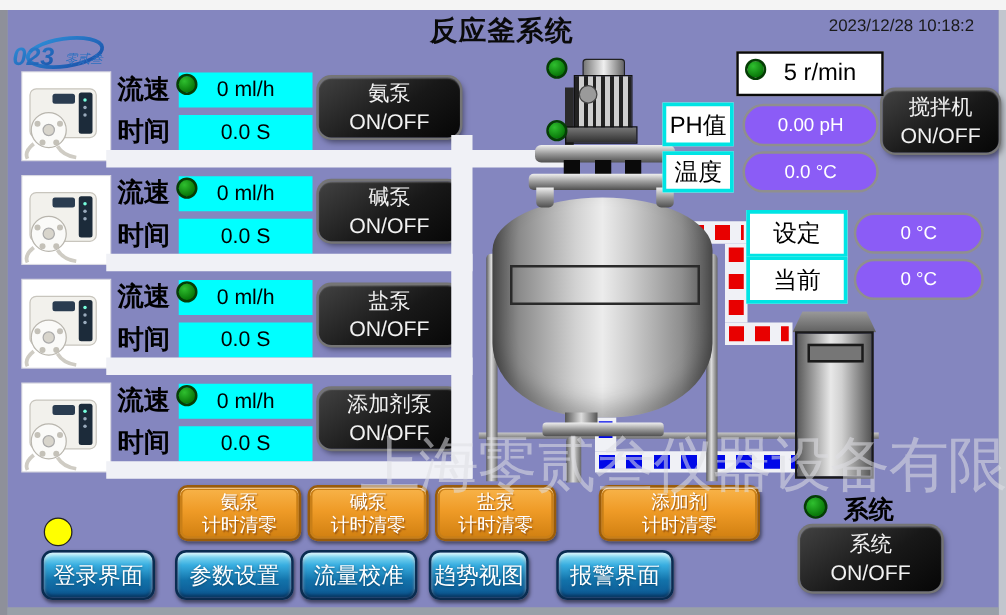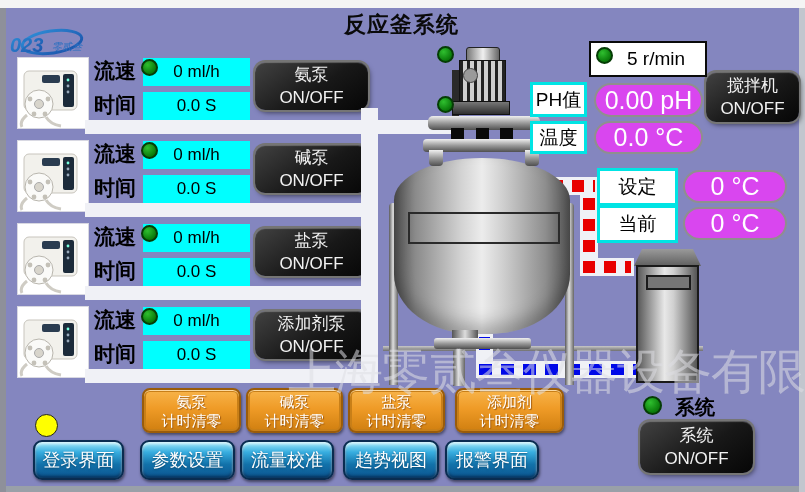--- a/index.html
+++ b/index.html
@@ -45,22 +45,22 @@
   .metal-h { background:linear-gradient(180deg,#f0f0f0,#9a9a9a 50%,#4f4f4f); }
   .rod { background:linear-gradient(90deg,#5a5a5a,#dedede 45%,#666); border-radius:4px 4px 0 0; }
   .vessel-body { position:absolute; left:394px; top:158px; width:176px; height:176px; z-index:4;
       border-radius:50% 50% 46% 46% / 24% 24% 34% 34%;
       background:linear-gradient(90deg,#4e4e4e 0%,#8a8a8a 12%,#d2d2d2 38%,#ececec 50%,#cfcfcf 62%,#8e8e8e 86%,#515151 100%);
       box-shadow:inset 0 -10px 16px rgba(0,0,0,.25); }
 
   
   .wlabel { position:absolute; background:#ffffff; border:3px solid #00e4e4; color:#000;
             display:flex; align-items:center; justify-content:center; font-size:19px; z-index:10; }
-  .pill { position:absolute; background:#d946ef; border:2px solid #8f8f8f; border-radius:18px; color:#fff;
-          display:flex; align-items:center; justify-content:center; font-size:25px; z-index:10; }
+  .pill { position:absolute; background:#8b5cf6; border:2px solid #8f8f8f; border-radius:18px; color:#fff;
+          display:flex; align-items:center; justify-content:center; font-size:15px; z-index:10; }
   .speedbox { position:absolute; left:589px; top:41px; width:118px; height:36px; background:#fff; border:2px solid #0a0a0a;
           display:flex; align-items:center; justify-content:center; font-size:19px; color:#000; z-index:10; }
 
   
   .orangebtn { position:absolute; top:388px; height:45px; border:2px solid #9a5c0a; border-radius:8px;
       background:linear-gradient(180deg,#f8b44a,#ef9b27 45%,#d07f10); color:#fff; cursor:pointer;
       display:flex; flex-direction:column; align-items:center; justify-content:center;
       box-shadow:inset 0 1px 0 #fbd9a0, inset 0 0 0 2px #c87f18, 1px 2px 3px rgba(0,0,0,.45);
       font-family:inherit; text-shadow:1px 1px 1px #a05a10; }
   .orangebtn span { display:block; font-size:15px; line-height:19px; }
@@ -88,20 +88,21 @@
         <linearGradient id="lg" x1="0" y1="0" x2="1" y2="1">
       <stop offset="0" stop-color="#2f8fd8"></stop>
           <stop offset="1" stop-color="#1a4fa8"></stop>
         </linearGradient>
       </defs>
     <ellipse cx="44" cy="16" rx="30" ry="11" fill="none" stroke="url(#lg)" stroke-width="3" transform="rotate(-8 44 16)"></ellipse>
     <text x="2" y="26" font-size="20" font-style="italic" font-weight="bold" fill="url(#lg)">023</text>
     <text x="44" y="24" font-size="10" font-style="italic" fill="#2a6fc0">零贰叁</text>
   </svg>
   <div class="title">反应釜系统</div>
+  <div class="datetime">2023/12/28  10:18:2</div>
 
   <div class="pipe" style="left:85px;top:120px;width:368px;height:14px"></div>
   <div class="pipe" style="left:85px;top:203px;width:293px;height:14px"></div>
   <div class="pipe" style="left:85px;top:286px;width:293px;height:14px"></div>
   <div class="pipe" style="left:85px;top:369px;width:293px;height:14px"></div>
   <div class="pipe" style="left:361px;top:108px;width:17px;height:275px"></div>
 
   <div class="pipe" style="left:548px;top:177px;width:50px;height:18px">
       <div class="dash dash-h-red"></div>
     </div>
@@ -288,29 +289,29 @@
     <span>计时清零</span>
   </button>
   <button class="orangebtn" style="left:246px;width:97px">
     <span>碱泵</span>
     <span>计时清零</span>
   </button>
   <button class="orangebtn" style="left:348px;width:97px">
     <span>盐泵</span>
     <span>计时清零</span>
   </button>
-  <button class="orangebtn" style="left:455px;width:109px">
+  <button class="orangebtn" style="left:479px;width:129px">
     <span>添加剂</span>
     <span>计时清零</span>
   </button>
 
   <button class="bluebtn" style="left:33px;width:91px">登录界面</button>
   <button class="bluebtn" style="left:140px;width:95px">参数设置</button>
   <button class="bluebtn" style="left:240px;width:94px">流量校准</button>
-  <button class="bluebtn" style="left:343px;width:96px">趋势视图</button>
+  <button class="bluebtn" style="left:343px;width:80px">趋势视图</button>
   <button class="bluebtn" style="left:445px;width:94px">报警界面</button>
 
   <div class="gdot" style="left:643px;top:396px;width:19px;height:19px"></div>
   <div class="abs" style="left:675px;top:394px;font-size:20px;font-weight:bold;color:#000;z-index:10">系统</div>
   <button class="dkbtn" style="left:640px;top:421px;width:113px;height:52px">
     <span>系统</span>
     <span>ON/OFF</span>
   </button>
 
   <div class="watermark">上海零贰叁仪器设备有限公司</div>

